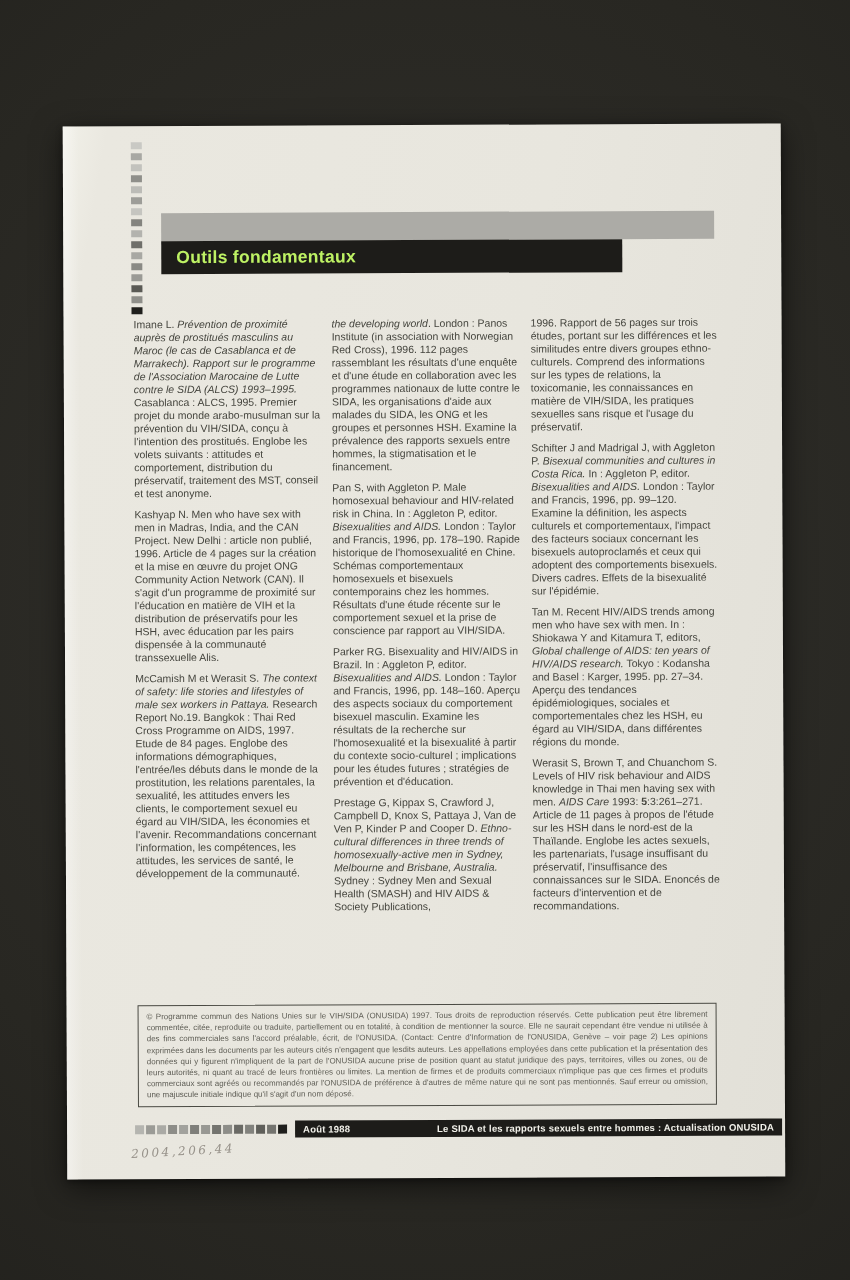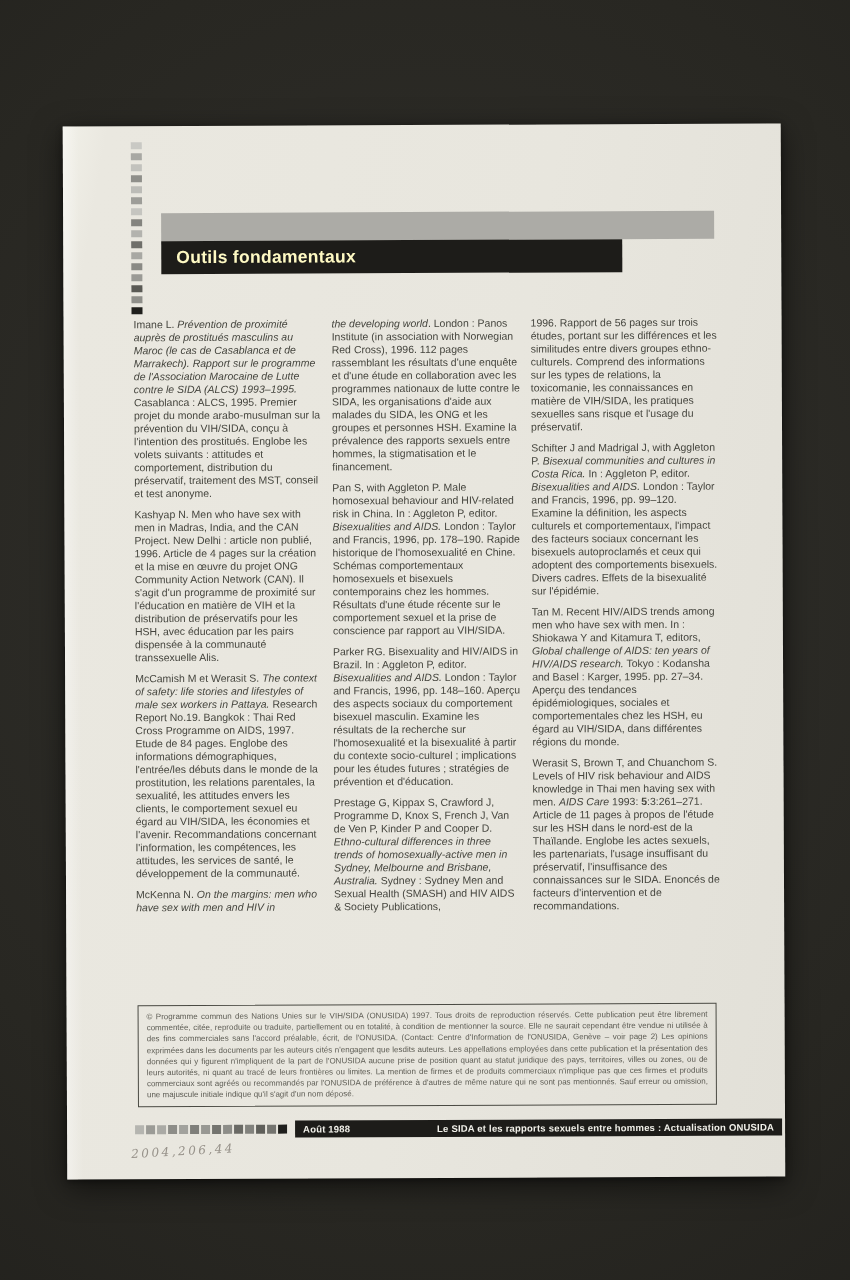--- a/index.html
+++ b/index.html
@@ -21,21 +21,21 @@
   
   .left-strip{position:absolute;left:68px;top:16px;width:12px;}
   .left-strip .sq{width:11px;height:7px;margin-bottom:4px;}
   
   .gray-bar{position:absolute;left:98px;top:87px;width:553px;height:28px;background:#acaba6;}
   .black-bar{
     position:absolute;left:98px;top:115px;width:461px;height:33px;background:#1d1c19;
     display:flex;align-items:center;
   }
   .black-bar span{
-    color:#fef9c3;font-size:17.5px;font-weight:bold;letter-spacing:0.3px;padding-left:15px;
+    color:#bef264;font-size:17.5px;font-weight:bold;letter-spacing:0.3px;padding-left:15px;
   }
   
   .columns{position:absolute;left:0;top:192px;width:100%;height:688px;overflow:hidden;}
   .col{position:absolute;top:0;width:188px;}
   .col.c0{left:70px;} .col.c1{left:268px;} .col.c2{left:467px;}
   .col p.entry{
     margin:0 0 8px 0;font-size:10.5px;line-height:13px;color:#45453e;
     text-align:left;
   }
   .col .it{font-style:italic;}
@@ -92,27 +92,26 @@
 
   <div class="black-bar">
     <span>Outils fondamentaux</span>
   </div>
 
   <div class="columns">
     <div class="col c0">
         <p class="entry"><span>Imane L. </span><span class="it">Prévention de proximité auprès de prostitués masculins au Maroc (le cas de Casablanca et de Marrakech). Rapport sur le programme de l'Association Marocaine de Lutte contre le SIDA (ALCS) 1993–1995.</span><span> Casablanca : ALCS, 1995. Premier projet du monde arabo-musulman sur la prévention du VIH/SIDA, conçu à l'intention des prostitués. Englobe les volets suivants : attitudes et comportement, distribution du préservatif, traitement des MST, conseil et test anonyme.</span></p>
         <p class="entry"><span>Kashyap N. Men who have sex with men in Madras, India, and the CAN Project. New Delhi : article non publié, 1996. Article de 4 pages sur la création et la mise en œuvre du projet ONG Community Action Network (CAN). Il s'agit d'un programme de proximité sur l'éducation en matière de VIH et la distribution de préservatifs pour les HSH, avec éducation par les pairs dispensée à la communauté transsexuelle Alis.</span></p>
         <p class="entry"><span>McCamish M et Werasit S. </span><span class="it">The context of safety: life stories and lifestyles of male sex workers in Pattaya.</span><span> Research Report No.19. Bangkok : Thai Red Cross Programme on AIDS, 1997. Etude de 84 pages. Englobe des informations démographiques, l'entrée/les débuts dans le monde de la prostitution, les relations parentales, la sexualité, les attitudes envers les clients, le comportement sexuel eu égard au VIH/SIDA, les économies et l'avenir. Recommandations concernant l'information, les compétences, les attitudes, les services de santé, le développement de la communauté.</span></p>
-        <p class="entry"><span>McKenna N. </span><span class="it">On the margins: men who have sex with men and HIV in</span></p>
       </div>
     <div class="col c1">
         <p class="entry"><span class="it">the developing world</span><span>. London : Panos Institute (in association with Norwegian Red Cross), 1996. 112 pages rassemblant les résultats d'une enquête et d'une étude en collaboration avec les programmes nationaux de lutte contre le SIDA, les organisations d'aide aux malades du SIDA, les ONG et les groupes et personnes HSH. Examine la prévalence des rapports sexuels entre hommes, la stigmatisation et le financement.</span></p>
         <p class="entry"><span>Pan S, with Aggleton P. Male homosexual behaviour and HIV-related risk in China. In : Aggleton P, editor. </span><span class="it">Bisexualities and AIDS.</span><span> London : Taylor and Francis, 1996, pp. 178–190. Rapide historique de l'homosexualité en Chine. Schémas comportementaux homosexuels et bisexuels contemporains chez les hommes. Résultats d'une étude récente sur le comportement sexuel et la prise de conscience par rapport au VIH/SIDA.</span></p>
         <p class="entry"><span>Parker RG. Bisexuality and HIV/AIDS in Brazil. In : Aggleton P, editor. </span><span class="it">Bisexualities and AIDS.</span><span> London : Taylor and Francis, 1996, pp. 148–160. Aperçu des aspects sociaux du comportement bisexuel masculin. Examine les résultats de la recherche sur l'homosexualité et la bisexualité à partir du contexte socio-culturel ; implications pour les études futures ; stratégies de prévention et d'éducation.</span></p>
-        <p class="entry"><span>Prestage G, Kippax S, Crawford J, Programme D, Knox S, French J, Van de Ven P, Kinder P and Cooper D. </span><span class="it">Ethno-cultural differences in three trends of homosexually-active men in Sydney, Melbourne and Brisbane, Australia.</span><span> Sydney : Sydney Men and Sexual Health (SMASH) and HIV AIDS &amp; Society Publications,</span></p>
+        <p class="entry"><span>Prestage G, Kippax S, Crawford J, Campbell D, Knox S, Pattaya J, Van de Ven P, Kinder P and Cooper D. </span><span class="it">Ethno-cultural differences in three trends of homosexually-active men in Sydney, Melbourne and Brisbane, Australia.</span><span> Sydney : Sydney Men and Sexual Health (SMASH) and HIV AIDS &amp; Society Publications,</span></p>
       </div>
     <div class="col c2">
         <p class="entry"><span>1996. Rapport de 56 pages sur trois études, portant sur les différences et les similitudes entre divers groupes ethno-culturels. Comprend des informations sur les types de relations, la toxicomanie, les connaissances en matière de VIH/SIDA, les pratiques sexuelles sans risque et l'usage du préservatif.</span></p>
         <p class="entry"><span>Schifter J and Madrigal J, with Aggleton P. </span><span class="it">Bisexual communities and cultures in Costa Rica.</span><span> In : Aggleton P, editor. </span><span class="it">Bisexualities and AIDS.</span><span> London : Taylor and Francis, 1996, pp. 99–120. Examine la définition, les aspects culturels et comportementaux, l'impact des facteurs sociaux concernant les bisexuels autoproclamés et ceux qui adoptent des comportements bisexuels. Divers cadres. Effets de la bisexualité sur l'épidémie.</span></p>
         <p class="entry"><span>Tan M. Recent HIV/AIDS trends among men who have sex with men. In : Shiokawa Y and Kitamura T, editors, </span><span class="it">Global challenge of AIDS: ten years of HIV/AIDS research.</span><span> Tokyo : Kodansha and Basel : Karger, 1995. pp. 27–34. Aperçu des tendances épidémiologiques, sociales et comportementales chez les HSH, eu égard au VIH/SIDA, dans différentes régions du monde.</span></p>
         <p class="entry"><span>Werasit S, Brown T, and Chuanchom S. Levels of HIV risk behaviour and AIDS knowledge in Thai men having sex with men. </span><span class="it">AIDS Care</span><span> 1993: </span><span class="bd">5</span><span>:3:261–271. Article de 11 pages à propos de l'étude sur les HSH dans le nord-est de la Thaïlande. Englobe les actes sexuels, les partenariats, l'usage insuffisant du préservatif, l'insuffisance des connaissances sur le SIDA. Enoncés de facteurs d'intervention et de recommandations.</span></p>
       </div>
   </div>
 
   <div class="copyright-box">

